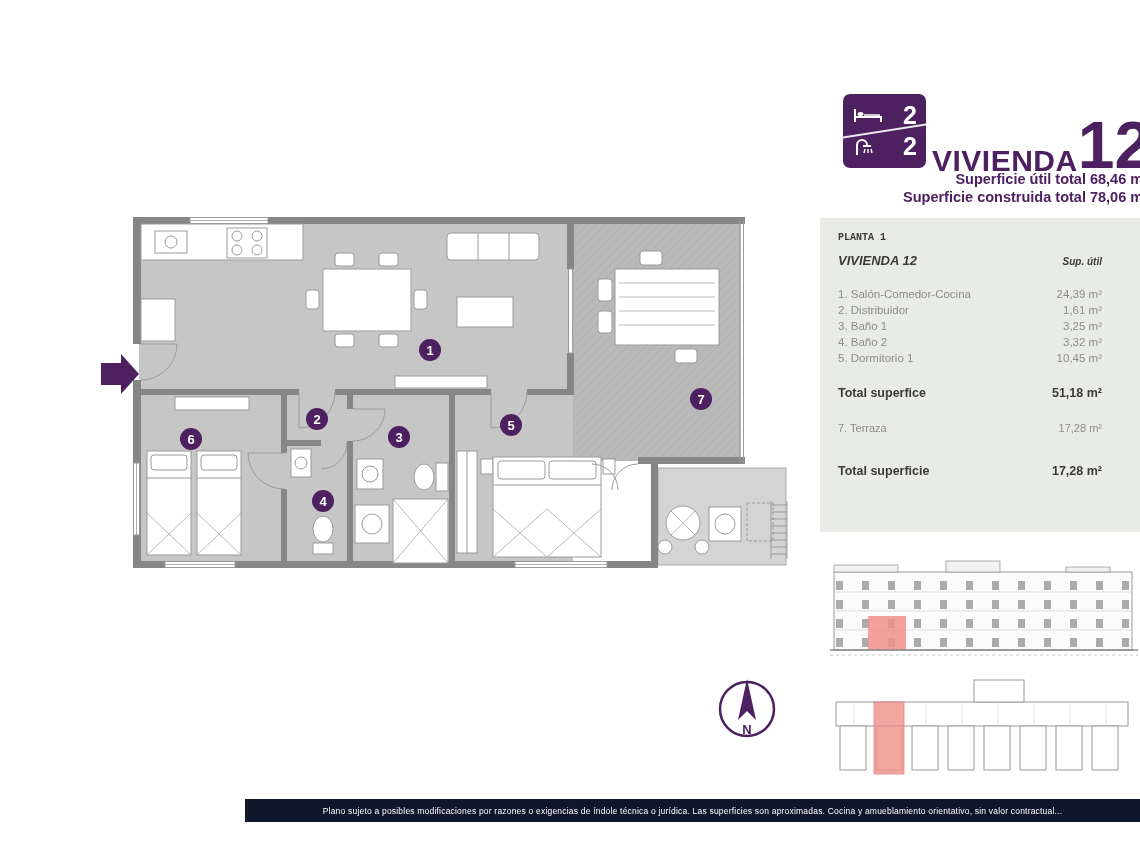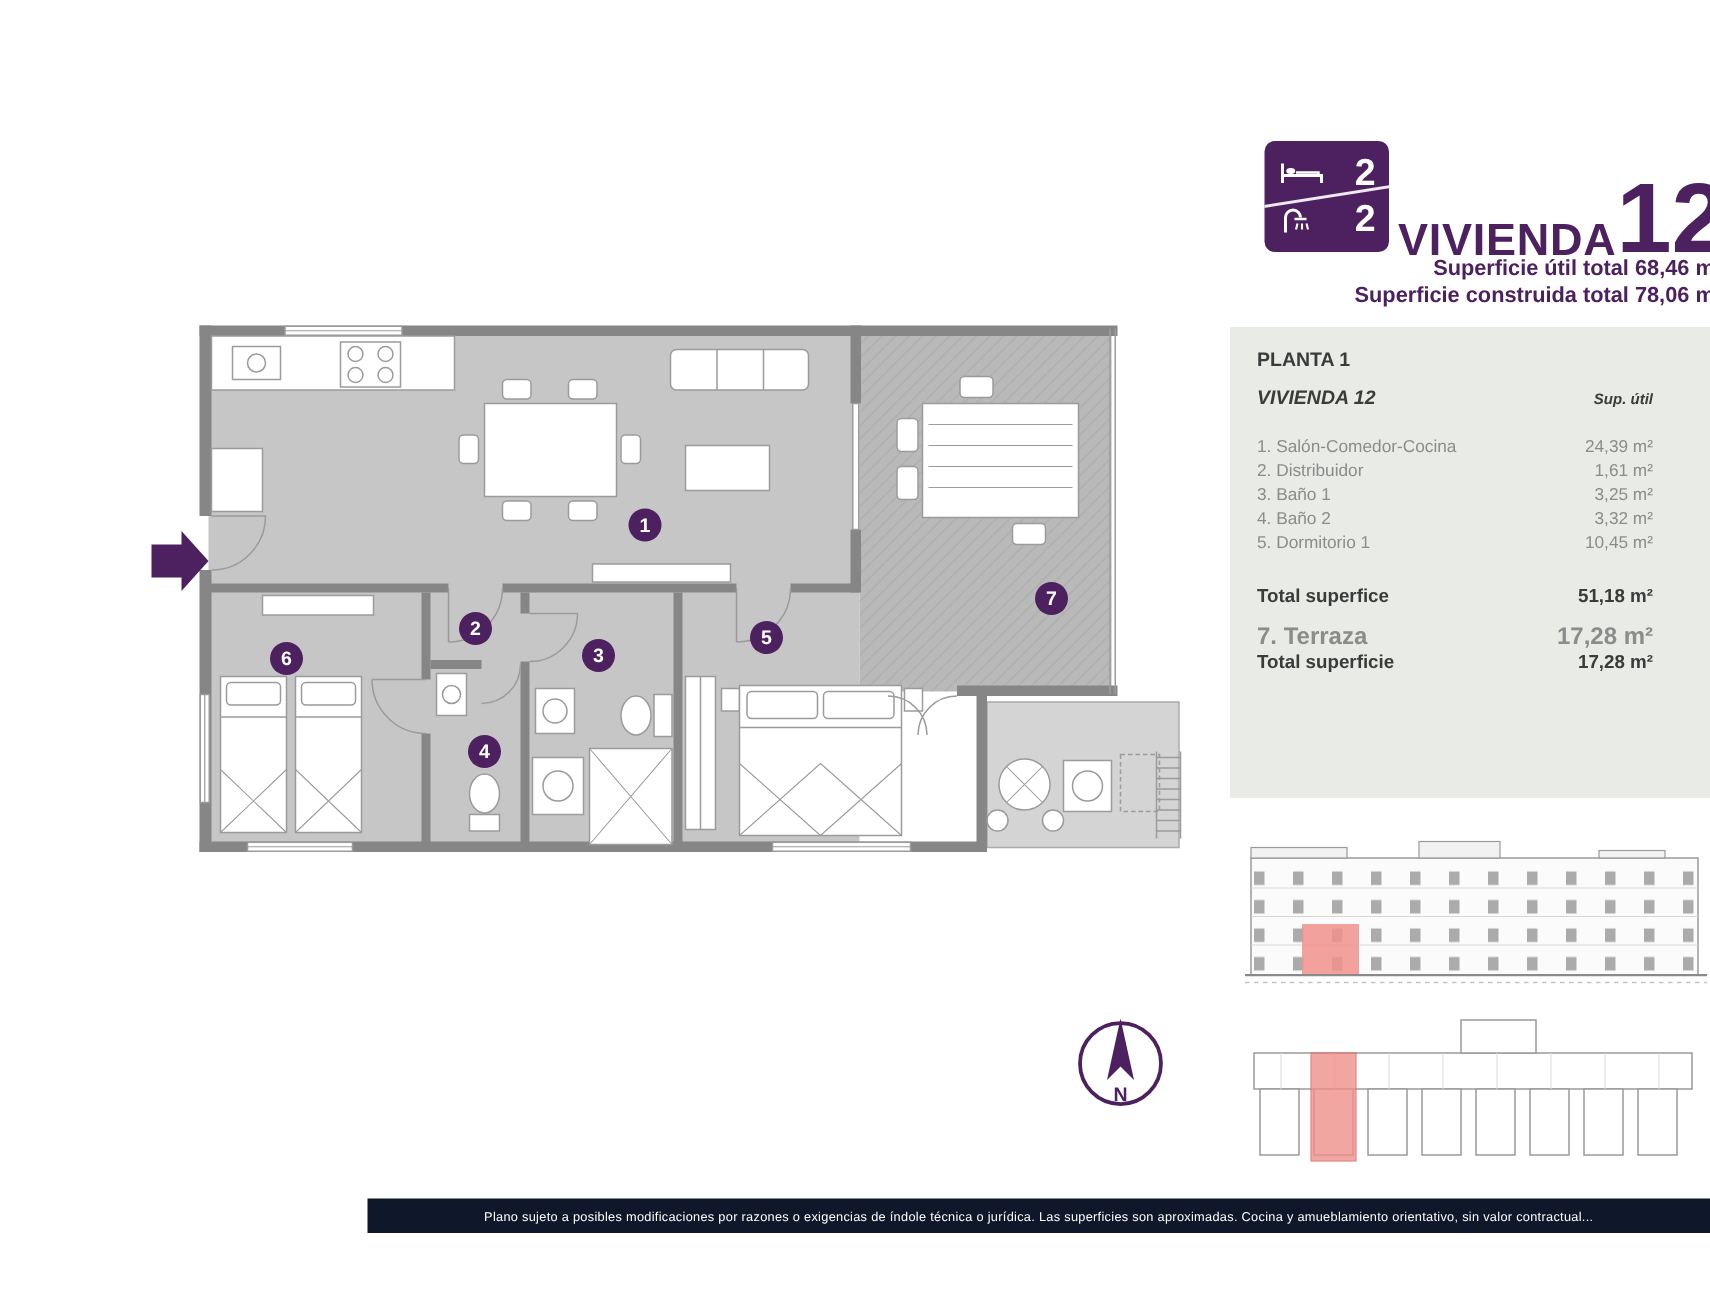--- a/index.html
+++ b/index.html
@@ -30,29 +30,29 @@
     color:#4d2060; font-weight:bold; font-size:14.5px; line-height:18px;
     white-space:nowrap;
   }
 
   
   .sum-table {
     position:absolute; left:820px; top:218px; width:330px; height:314px;
     background:#e9ebe6; padding:14px 48px 14px 18px; color:#3b3b3b;
   }
   .row { display:flex; justify-content:space-between; align-items:baseline; }
-  .planta { font-size:13px; font-weight:bold; }
+  .planta { font-size:10px; font-weight:bold;font-family:Liberation Mono, monospace; }
   .tbl-head { margin-top:10px; }
   .tbl-head .lbl { font-size:13px; font-weight:bold; font-style:italic; }
   .tbl-head .val { font-size:10px; font-weight:bold; font-style:italic; }
   .rooms { margin-top:18px; }
   .room-row { font-size:11.5px; color:#8c8c8c; line-height:16px; }
   .total-row { margin-top:20px; font-size:12.5px; font-weight:bold; }
-  .terraza-row { margin-top:12px; font-size:16px; color:#8c8c8c;font-weight:bold; }
-  .total2-row { font-size:12.5px; font-weight:bold;text-align:center; }
+  .terraza-row { margin-top:22px; font-size:11px; color:#8c8c8c; }
+  .total2-row { margin-top:30px; font-size:12.5px; font-weight:bold;text-align:center; }
 
   
   .floorplan { position:absolute; left:95px; top:213px; width:700px; height:360px; }
   .elevation { position:absolute; left:828px; top:538px; width:312px; height:132px; }
   .siteplan  { position:absolute; left:828px; top:672px; width:312px; height:122px; }
   .compass   { position:absolute; left:710px; top:672px; width:74px; height:74px; }
 
   
   .footer-bar {
     position:absolute; left:245px; top:799px; width:895px; height:23px;

